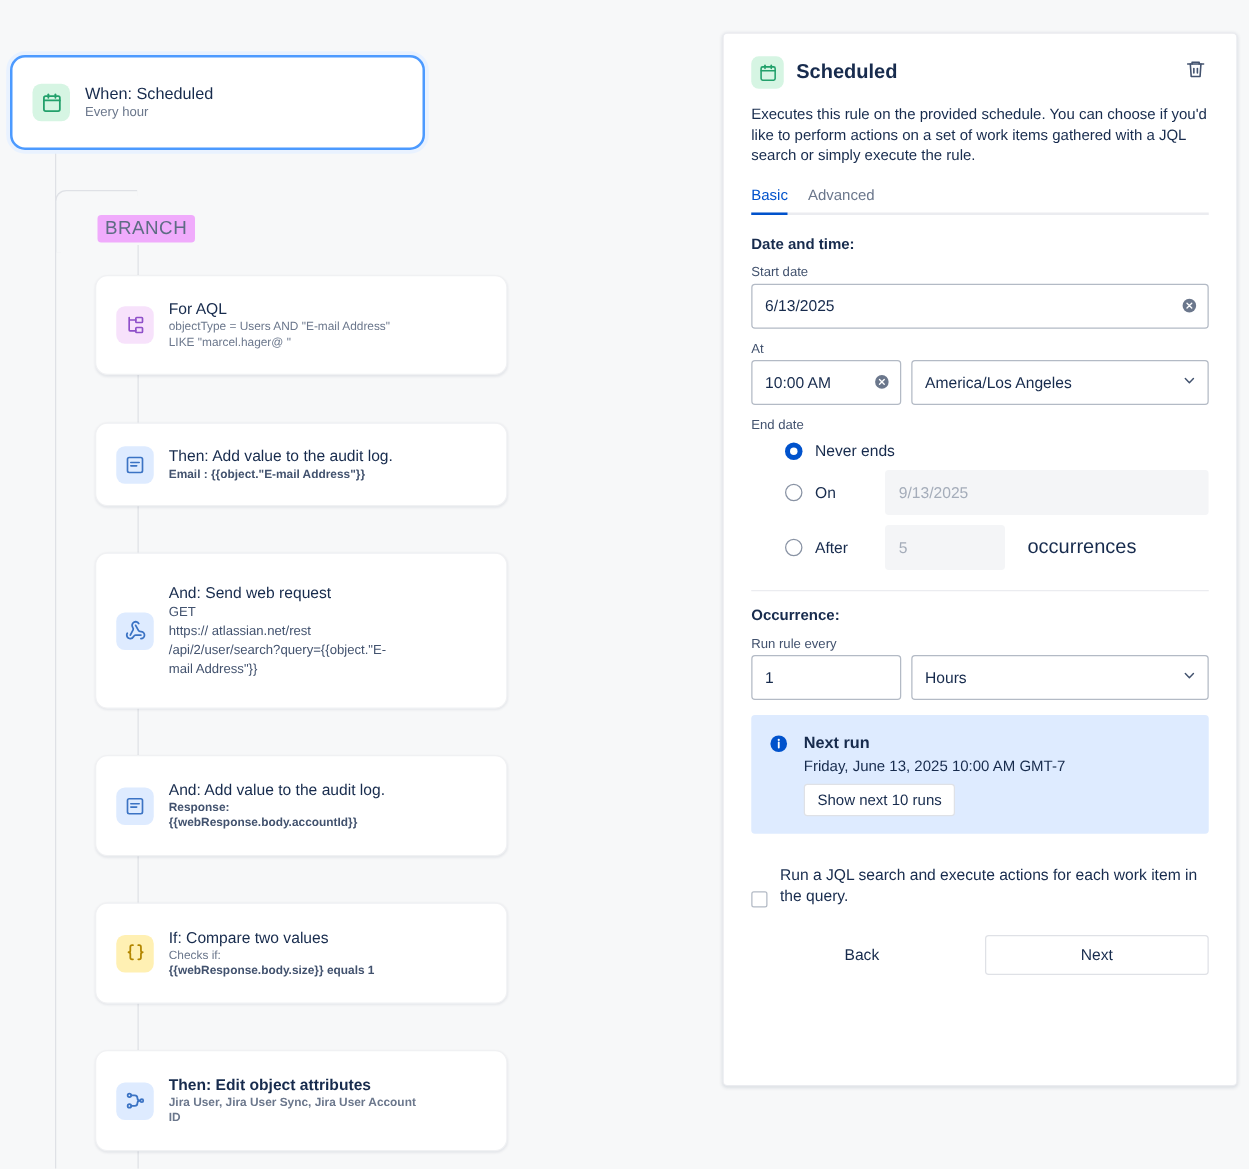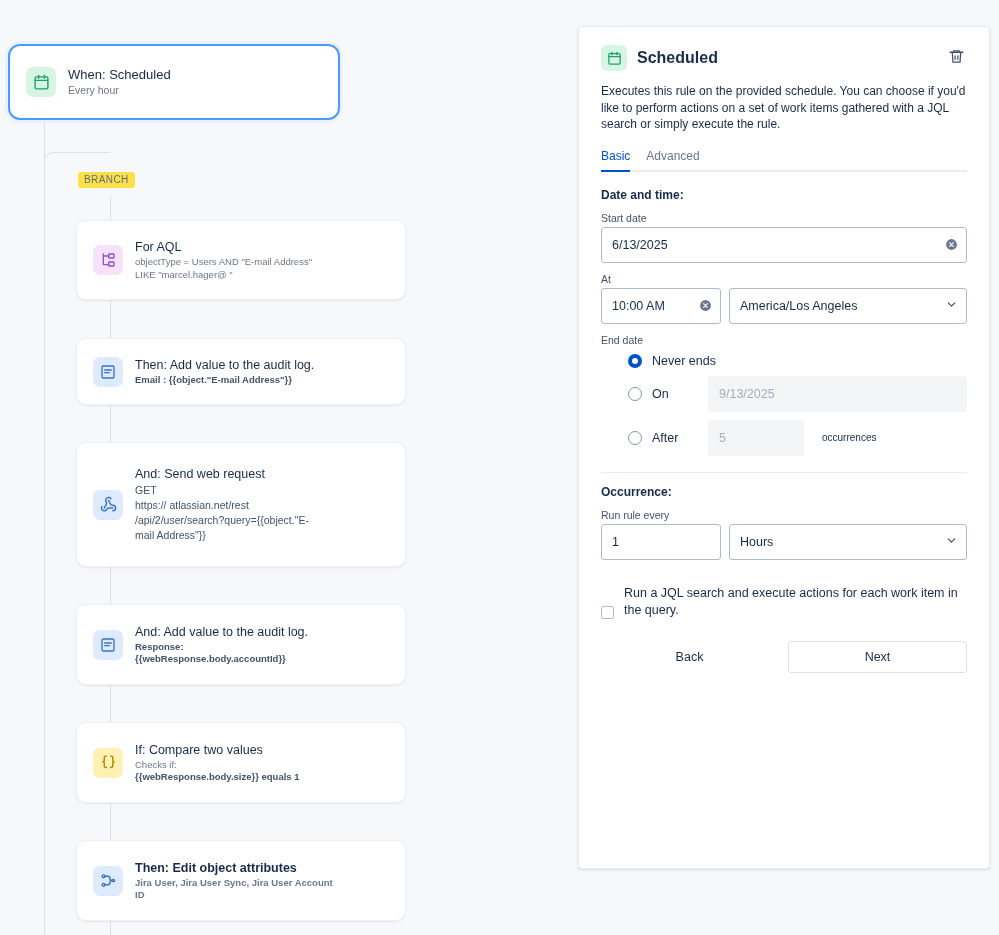--- a/index.html
+++ b/index.html
@@ -20,23 +20,23 @@
   .corner {
     position: absolute;
     border-left: 1px solid #dfe1e6;
     border-top: 1px solid #dfe1e6;
     border-top-left-radius: 9px;
   }
 
   .branch-pill {
     position: absolute;
     left: 78px; top: 172px;
-    background: #fde047;
+    background: #f0abfc;
     color: #5e6c84;
-    font-size: 10px;
+    font-size: 15px;
     letter-spacing: .4px;
     padding: 2px 6px 3px 6px;
     border-radius: 3px;
     z-index: 3;
   }
 
   .node {
     position: absolute;
     background: #ffffff;
     border: 1px solid #f0f1f3;
@@ -180,21 +180,21 @@
     border: 1px solid transparent;
     border-radius: 3px;
     display: flex; align-items: center;
     padding: 0 10px;
     font-size: 12.5px;
     color: #a5adba;
     text-align: center;
   }
   .on-field { flex: 1; }
   .after-field { width: 96px; }
-  .occ-label { font-size: 10px; color: #172b4d; margin-left: 8px; }
+  .occ-label { font-size: 16px; color: #172b4d; margin-left: 8px; }
 
   .divider { margin-top: 16px; height: 1px; background: #ebecf0; }
 
   .num-field { width: 120px; }
   .unit-field { flex: 1; }
 
   .next-run {
     margin-top: 12px;
     background: #deebff;
     border-radius: 3px;
@@ -457,20 +457,34 @@
       <div class="field unit-field">
         <div class="val">Hours</div>
         <div class="chev">
           <svg width="13" height="13" viewBox="0 0 24 24" fill="none" stroke="#42526e" stroke-width="2.2" stroke-linecap="round" stroke-linejoin="round">
               <path d="M6 9l6 6 6-6"></path>
             </svg>
         </div>
       </div>
     </div>
 
+    <div class="next-run">
+      <div class="info-icon">
+        <svg width="16" height="16" viewBox="0 0 24 24" fill="#0052cc">
+          <circle cx="12" cy="12" r="10"></circle>
+          <path d="M12 10.5v6" stroke="#fff" stroke-width="2.2" stroke-linecap="round"></path>
+          <circle cx="12" cy="7.4" r="1.3" fill="#fff"></circle>
+        </svg>
+      </div>
+      <div>
+        <div class="nr-title">Next run</div>
+        <div class="nr-sub">Friday, June 13, 2025 10:00 AM GMT-7</div>
+        <div class="nr-btn">Show next 10 runs</div>
+      </div>
+    </div>
 
     <div class="check-row">
       <div class="checkbox"></div>
       <div class="check-text">Run a JQL search and execute actions for each work item in the query.</div>
     </div>
 
     <div class="actions">
       <div class="btn back">Back</div>
       <div class="btn next">Next</div>
     </div>

